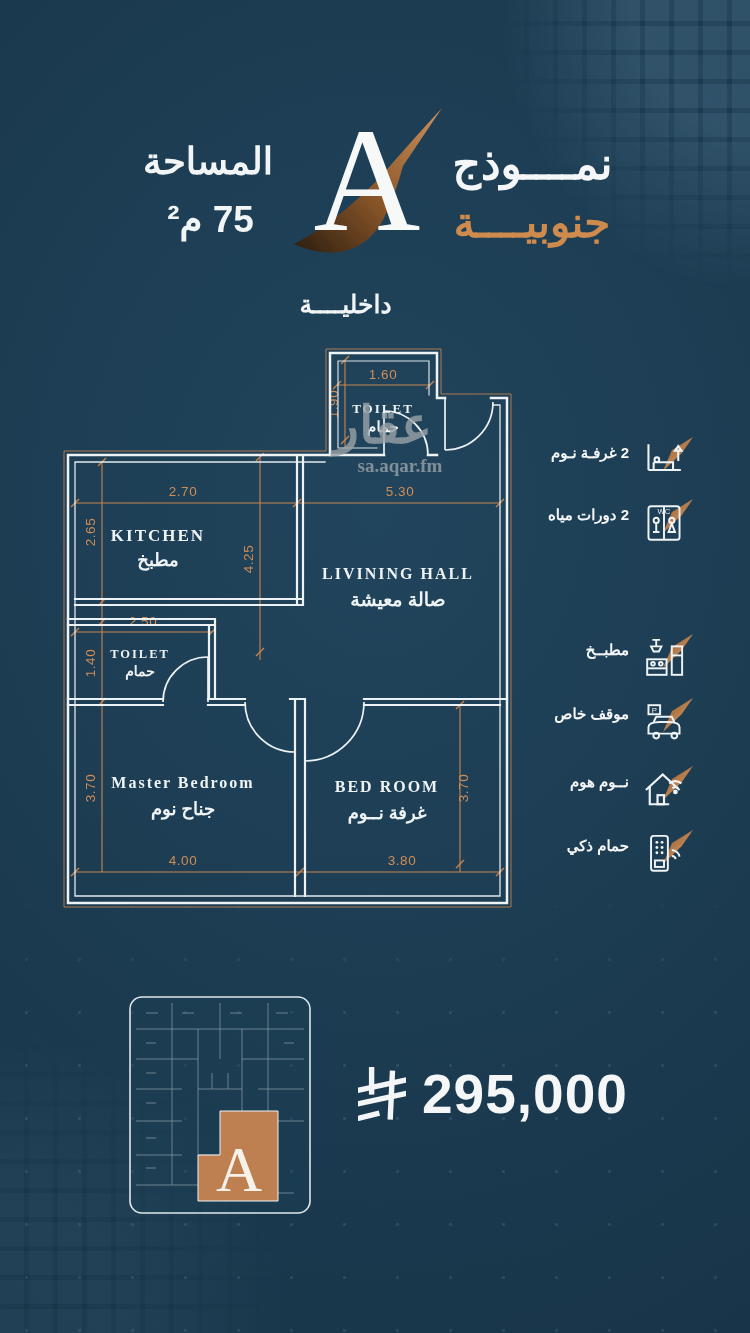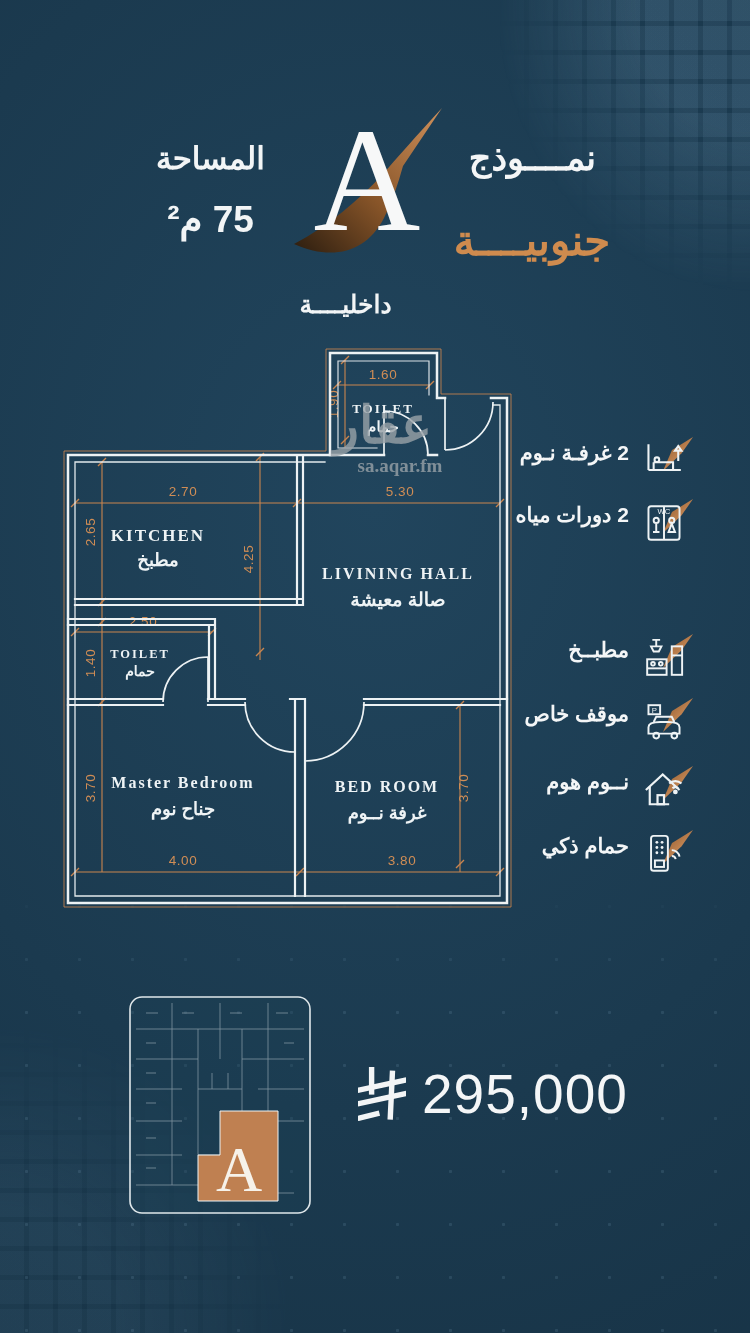--- a/index.html
+++ b/index.html
@@ -19,43 +19,43 @@
   .mosaic.bl{left:0;bottom:0;width:330px;height:380px;opacity:.45;
     -webkit-mask-image:radial-gradient(120% 110% at 0% 100%, #000 30%, transparent 75%);
             mask-image:radial-gradient(120% 110% at 0% 100%, #000 30%, transparent 75%);}
   .dots{position:absolute;left:0;right:0;top:880px;bottom:0;pointer-events:none;opacity:.55;
     background-image:radial-gradient(rgba(140,178,203,.28) 1.3px, rgba(0,0,0,0) 1.9px);
     background-size:53px 53px;
     -webkit-mask-image:linear-gradient(180deg, transparent 0, #000 25%);
             mask-image:linear-gradient(180deg, transparent 0, #000 25%);}
   
   .hdr-txt{position:absolute;text-align:center;font-weight:bold;direction:rtl;}
-  #model-label{left:440px;top:138px;width:185px;font-size:35px;letter-spacing:0;color:#f4f6f7;}
-  #orientation-label{left:432px;top:198px;width:200px;font-size:42px;color:#cf8b4e;margin-top:18px;}
-  #area-label{left:148px;top:140px;width:125px;font-size:31px;}
+  #model-label{left:440px;top:138px;width:185px;font-size:44px;letter-spacing:0;color:#f4f6f7;}
+  #orientation-label{left:432px;top:198px;width:200px;font-size:42px;color:#cf8b4e;}
+  #area-label{left:148px;top:140px;width:125px;font-size:37px;}
   #area-value{left:138px;top:198px;width:145px;font-size:37px;direction:rtl;}
   #view-label{left:238px;top:290px;width:215px;font-size:25px;}
   #logo-a{position:absolute;left:284px;top:98px;width:165px;height:170px;}
   #logo-a .letter{position:absolute;left:18px;top:2px;width:130px;text-align:center;
     font-family:"Liberation Serif", serif;font-size:148px;line-height:160px;color:#f7f8f8;}
   
   #plan{position:absolute;left:55px;top:345px;}
   
   .feat{position:absolute;right:64px;height:50px;display:flex;direction:rtl;align-items:center;gap:13px;}
   .feat-icon{position:relative;width:44px;height:44px;flex:0 0 44px;margin-top:16px;}
   .feat-icon::before{content:"";position:absolute;right:-7px;top:-2px;width:30px;height:34px;
     background:linear-gradient(135deg,#8a5427 0%,#c98751 55%,#dé9a5f 100%);
     background:linear-gradient(135deg,#8a5427 0%,#c98751 55%,#de9a5f 100%);
     clip-path:polygon(100% 0, 30% 38%, 0 100%, 62% 48%);opacity:.95;}
   .feat-icon svg{position:relative;z-index:1;}
-  .feat-label{font-size:21px;font-weight:bold;color:#f4f6f7;white-space:nowrap;}
+  .feat-label{font-size:15px;font-weight:bold;color:#f4f6f7;white-space:nowrap;}
   
   #thumb{position:absolute;left:126px;top:993px;}
   #price-row{position:absolute;left:358px;top:1062px;display:flex;align-items:center;gap:16px;}
-  #price-value{font-size:55px;font-weight:normal;letter-spacing:1px;color:#f4f6f7;}
+  #price-value{font-size:55px;font-weight:bold;letter-spacing:1px;color:#f4f6f7;}
   .plan-en{font-family:"Liberation Serif", serif;letter-spacing:2px;font-weight:600;fill:#eef3f5;}
   .plan-ar{font-weight:bold;fill:#eef3f5;font-family:"Liberation Sans", sans-serif;}
   .dim-t{fill:#d08d55;font-size:13.5px;font-family:"Liberation Sans", sans-serif;letter-spacing:.5px;}
   .wm{fill:#99a2a8;opacity:.8;font-weight:bold;}
 </style>
 </head>
 <body>
 
 <div id="poster">
   <div class="mosaic tr"></div>

